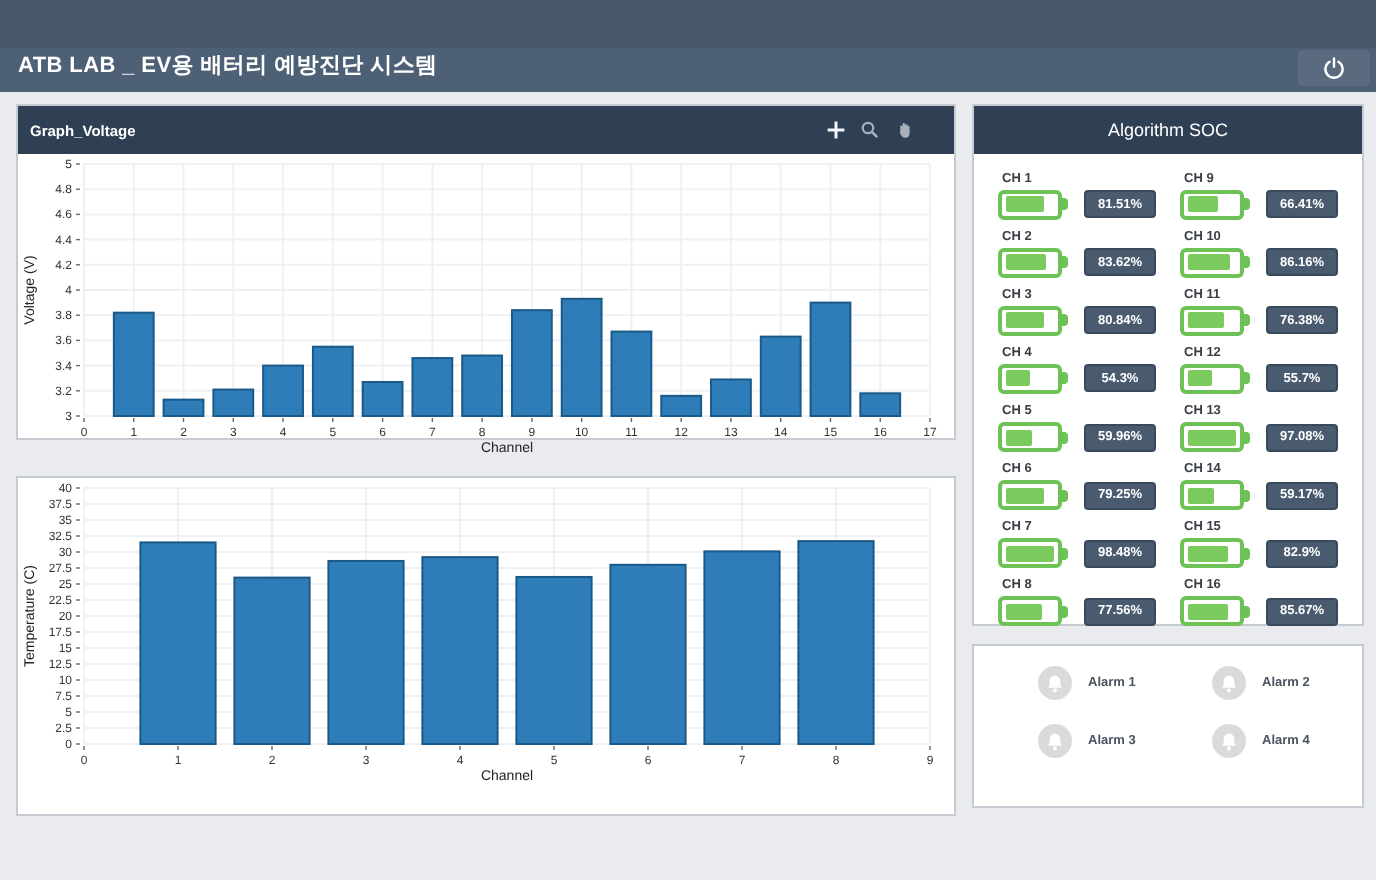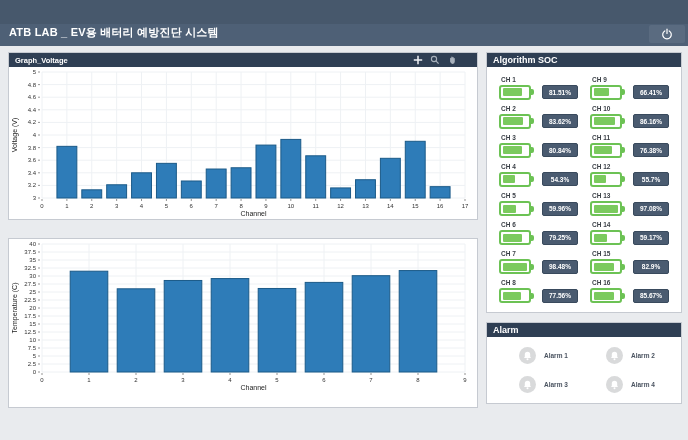--- a/index.html
+++ b/index.html
@@ -22,25 +22,25 @@
     position:absolute;right:3px;bottom:3px;width:36px;height:18px;
     background:#5a6b80;border:none;border-radius:2px;
     display:flex;align-items:center;justify-content:center;cursor:pointer;padding:0;
   }
   
   .panel{
     position:absolute;background:#ffffff;border:1px solid #c6cad1;
     box-sizing:border-box;
   }
   .panel-header{
-    background:#2f3f54;color:#ffffff;height:14px;
+    background:#2f3f54;color:#ffffff;height:24px;
     display:flex;align-items:center;padding:0 6px;box-sizing:border-box;gap:36px;
   }
   .ph-title{font-size:7.5px;font-weight:bold;}
-  .ph-center{width:100%;text-align:left;font-size:9px;font-weight:bold;}
+  .ph-center{width:100%;text-align:center;font-size:9px;font-weight:normal;}
   .ph-tools{margin-left:auto;display:flex;align-items:center;gap:7px;padding-right:14px;}
   .tool{display:flex;align-items:center;cursor:pointer;}
   .tool svg{display:block;}
   .chart-svg{display:block;}
   
   .soc-grid{
     display:grid;grid-auto-flow:column;
     grid-template-rows:repeat(8,1fr);grid-template-columns:1fr 1fr;
     column-gap:10px;height:245px;padding:6px 10px 6px 12px;box-sizing:border-box;
   }
@@ -472,23 +472,20 @@
             <div class="batt-fill" style="width: calc(85.67% - 3px);"></div>
             <div class="batt-nub"></div>
           </div>
           <div class="soc-badge">85.67%</div>
         </div>
       </div>
     </div>
 </div>
 
 <div class="panel" style="left:486px;top:322px;width:196px;height:82px;">
-  <div class="panel-header">
-    <span class="ph-center">Alarm</span>
-  </div>
   <div class="alarm-grid" id="alarm-grid">
       <div class="alarm-item">
         <span class="bell-circle">
           <svg width="9" height="10" viewBox="0 0 9 10">
             <path d="M4.5 .8 a2.7 2.7 0 0 1 2.7 2.7 v2.2 l.8 1.2 h-7 l.8 -1.2 v-2.2 a2.7 2.7 0 0 1 2.7 -2.7 z" fill="#ffffff"></path>
             <circle cx="4.5" cy="8.3" r="1" fill="#ffffff"></circle>
           </svg>
         </span>
         <span class="alarm-label">Alarm 1</span>
       </div>

